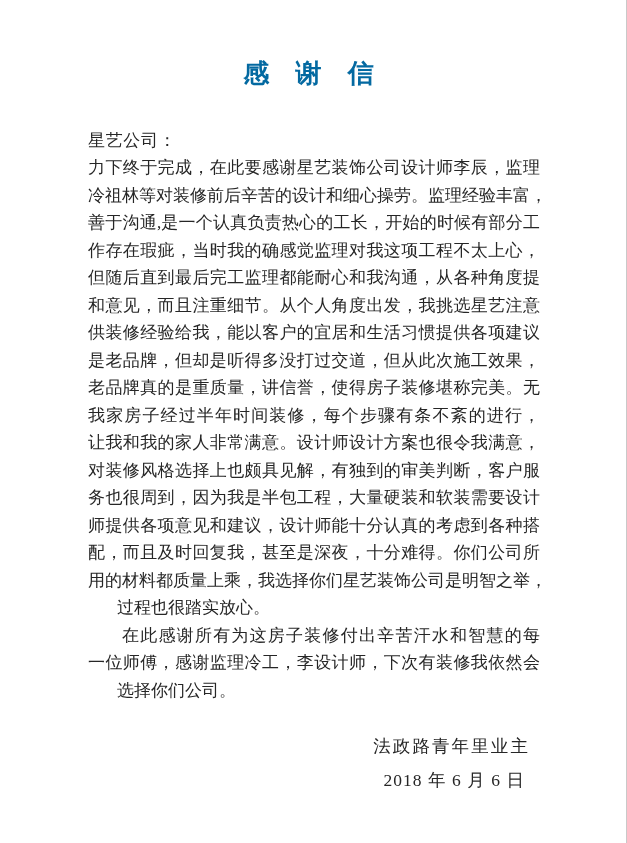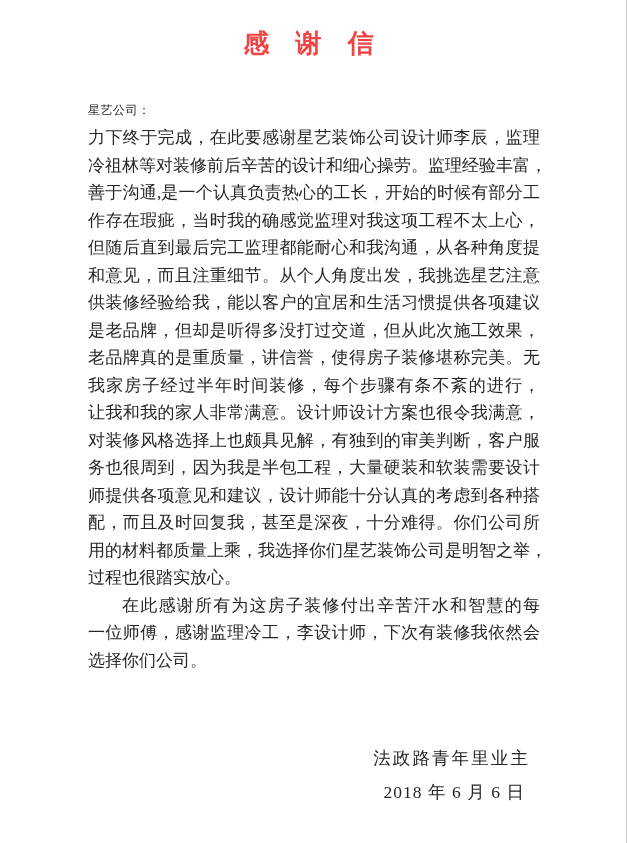--- a/index.html
+++ b/index.html
@@ -18,36 +18,36 @@
   }
   .scan-edge {
     position: absolute;
     top: 0;
     right: 0;
     width: 1px;
     height: 100%;
     background: #c9c9c9;
   }
   .title {
-    margin-top: 28px;
+    margin-top: 58px;
     text-align: center;
     font-size: 26px;
     line-height: 32px;
     font-weight: bold;
     letter-spacing: 0.38em;
-    color: #ef4444;
+    color: #0369a1;
     white-space: nowrap;
   }
   .content {
     padding-left: 88px;
     padding-right: 87px;
   }
   .salutation {
     margin-top: 37px;
-    font-size: 12px;
+    font-size: 17px;
     height: 27px;
     line-height: 27px;
     letter-spacing: 0.04em;
   }
   .paragraph {
     margin: 0;
   }
   .line {
     font-size: 17px;
     height: 27.5px;
@@ -55,23 +55,24 @@
     text-align: justify;
     text-align-last: justify;
     white-space: nowrap;
     overflow: visible;
   }
   .line.first {
     text-indent: 2em;
   }
   .line.last {
     text-align-last: left;
+    margin-left: 29px;
   }
   .closing {
-    margin-top: 70px;
+    margin-top: 28px;
     text-align: right;
     font-size: 17.5px;
   }
   .signature {
     line-height: 28px;
     padding-right: 10px;
     letter-spacing: 0.12em;
   }
   .date-line {
     margin-top: 6px;

